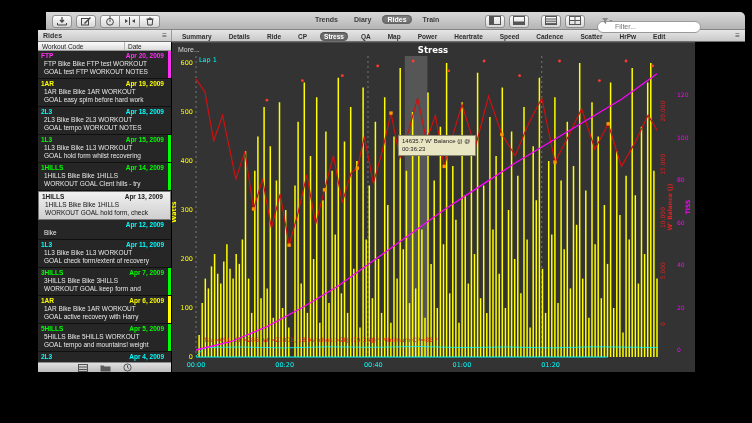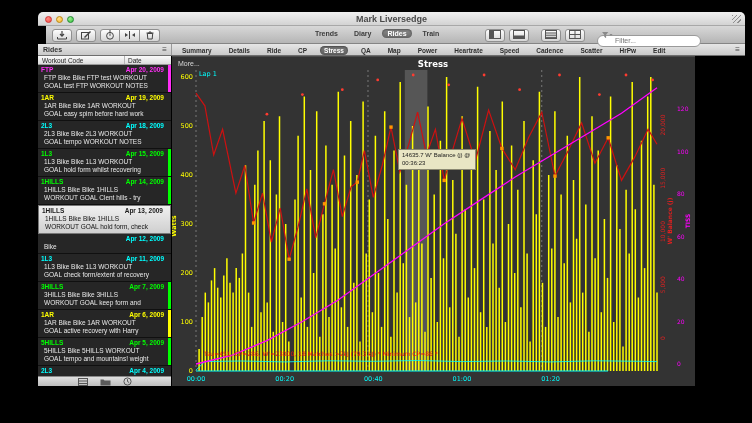--- a/index.html
+++ b/index.html
@@ -74,29 +74,20 @@
   .more{position:absolute;left:6px;top:4px;font-size:7px;color:#d8d8d8;}
   .tooltip{position:absolute;left:226px;top:93px;width:78px;background:#e9e6c4;border:1px solid #8a8871;
     color:#1a1a1a;font-size:6px;line-height:7.5px;padding:2px 3px;}
   svg text{font-family:"DejaVu Sans",sans-serif;}
 </style>
 </head>
 <body>
 
 <div class="window">
 
-  <div class="titlebar">
-    <div class="lights">
-      <span class="light r"></span>
-      <span class="light y"></span>
-      <span class="light g"></span>
-    </div>
-    <div class="wtitle">Mark Liversedge</div>
-    <div class="grip"></div>
-  </div>
 
   <div class="toolbar">
     <div class="tbl">
         <span class="btn">
           <svg width="12" height="10" viewBox="0 0 12 10">
             <path d="M6 1v5M4 4l2 2.2L8 4" fill="none" stroke="#444" stroke-width="1.2"></path>
             <path d="M1.5 7v2h9V7" fill="none" stroke="#444"></path>
           </svg>
         </span>
         <span class="btn">

